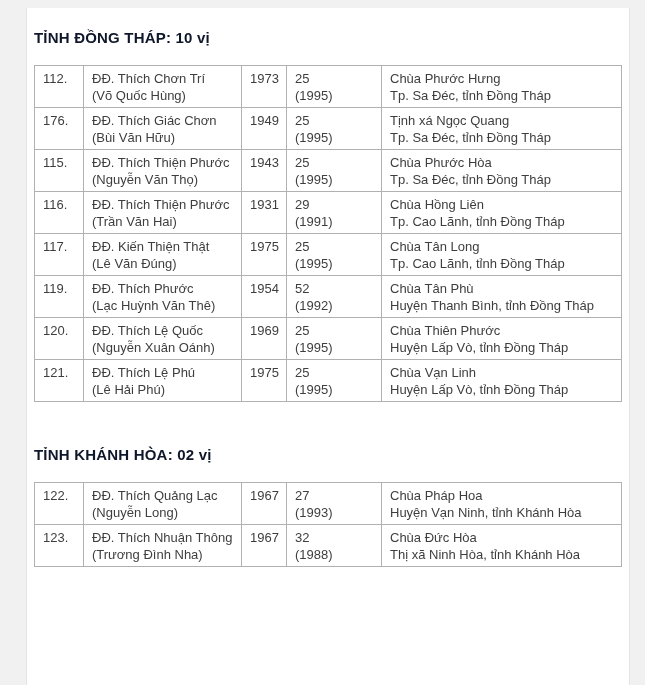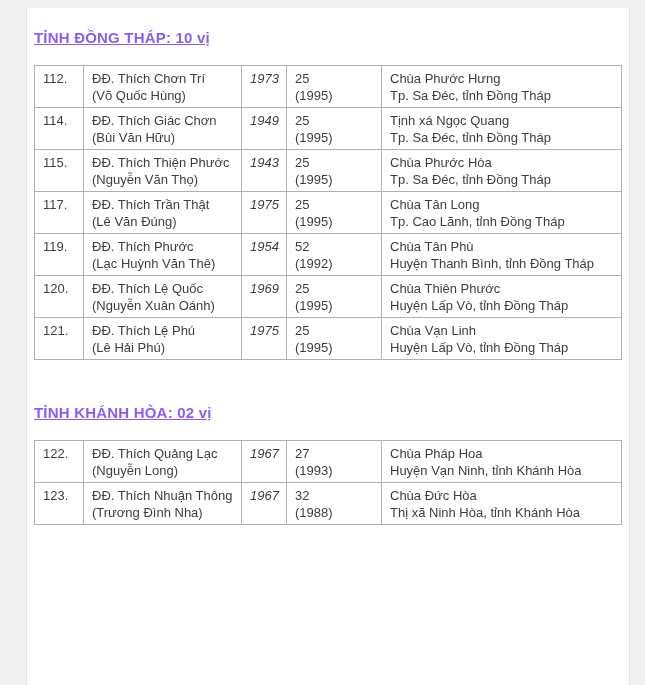--- a/index.html
+++ b/index.html
@@ -19,24 +19,23 @@
     width: 604px;
     height: 700px;
     background: #ffffff;
     border-left: 1px solid #e4e4e4;
     border-right: 1px solid #e4e4e4;
     padding: 0 9px 0 7px;
   }
   .section-heading {
     font-size: 15px;
     font-weight: bold;
-    color: #8b5cf6;
+    color: #0f172a;
     letter-spacing: 0.2px;
     margin: 44px 0 19px 0;
-    text-decoration: underline;
   }
   .section:first-of-type .section-heading {
     margin-top: 21px;
   }
   table.roster {
     border-collapse: collapse;
     table-layout: fixed;
     width: 587px;
   }
   table.roster td {
@@ -52,21 +51,20 @@
     white-space: nowrap;
   }
   col.c-stt    { width: 49px;  }
   col.c-name   { width: 158px; }
   col.c-birth  { width: 45px;  }
   col.c-ord    { width: 95px;  }
   col.c-temple { width: 240px; }
   td.c-birth {
     vertical-align: middle;
     padding-left: 10px;
-    font-style: italic;
   }
 </style>
 </head>
 <body>
 
 <div class="card">
 
   <div class="section">
     <div class="section-heading">TỈNH ĐỒNG THÁP: 10 vị</div>
     <table class="roster">
@@ -88,21 +86,21 @@
             <td class="c-ord">
               <div>25</div>
               <div>(1995)</div>
             </td>
             <td class="c-temple">
               <div>Chùa Phước Hưng</div>
               <div>Tp. Sa Đéc, tỉnh Đồng Tháp</div>
             </td>
           </tr>
           <tr>
-            <td class="c-stt"><span>114.</span></td>
+            <td class="c-stt"><span>176.</span></td>
             <td class="c-name">
               <div>ĐĐ. Thích Giác Chơn</div>
               <div>(Bùi Văn Hữu)</div>
             </td>
             <td class="c-birth"><span>1949</span></td>
             <td class="c-ord">
               <div>25</div>
               <div>(1995)</div>
             </td>
             <td class="c-temple">
@@ -120,23 +118,39 @@
             <td class="c-ord">
               <div>25</div>
               <div>(1995)</div>
             </td>
             <td class="c-temple">
               <div>Chùa Phước Hòa</div>
               <div>Tp. Sa Đéc, tỉnh Đồng Tháp</div>
             </td>
           </tr>
           <tr>
+            <td class="c-stt"><span>116.</span></td>
+            <td class="c-name">
+              <div>ĐĐ. Thích Thiện Phước</div>
+              <div>(Trần Văn Hai)</div>
+            </td>
+            <td class="c-birth"><span>1931</span></td>
+            <td class="c-ord">
+              <div>29</div>
+              <div>(1991)</div>
+            </td>
+            <td class="c-temple">
+              <div>Chùa Hồng Liên</div>
+              <div>Tp. Cao Lãnh, tỉnh Đồng Tháp</div>
+            </td>
+          </tr>
+          <tr>
             <td class="c-stt"><span>117.</span></td>
             <td class="c-name">
-              <div>ĐĐ. Thích Trần Thật</div>
+              <div>ĐĐ. Kiến Thiện Thật</div>
               <div>(Lê Văn Đúng)</div>
             </td>
             <td class="c-birth"><span>1975</span></td>
             <td class="c-ord">
               <div>25</div>
               <div>(1995)</div>
             </td>
             <td class="c-temple">
               <div>Chùa Tân Long</div>
               <div>Tp. Cao Lãnh, tỉnh Đồng Tháp</div>

